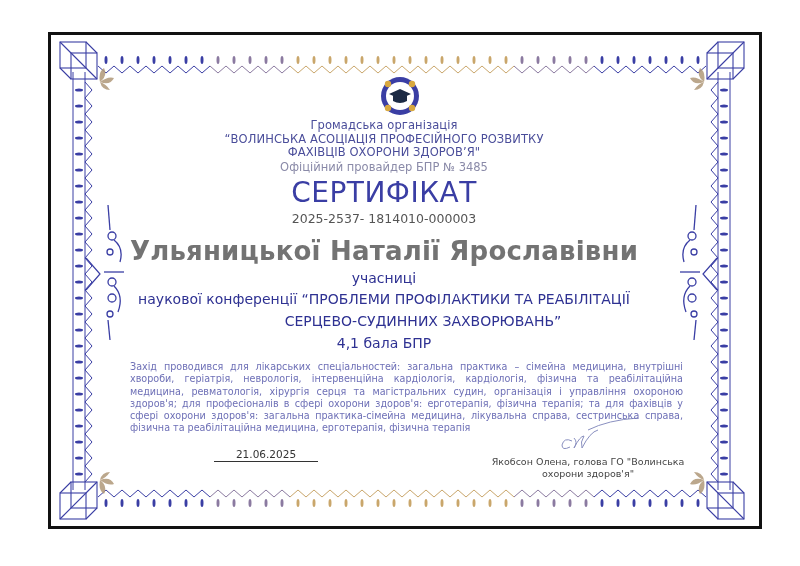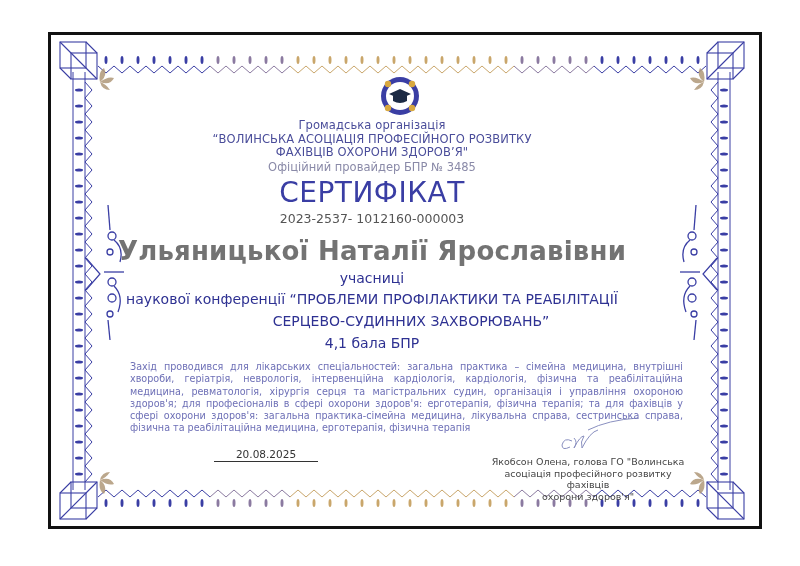--- a/index.html
+++ b/index.html
@@ -1,19 +1,19 @@
 <!DOCTYPE html>
 <html><head>
 <meta charset="utf-8">
 <style>
   html, body { margin:0; padding:0; background:#ffffff; }
   body { width:800px; height:566px; position:relative; overflow:hidden; font-family:"DejaVu Sans", sans-serif; }
   .frame { position:absolute; left:48px; top:32px; width:714px; height:497px; border:3px solid #111; box-sizing:border-box; background:#fff; }
   svg.border { position:absolute; left:0; top:0; }
-  .center { position:absolute; left:4px; width:736px; text-align:center; }
+  .center { position:absolute; left:16px; width:736px; text-align:center; }
   .org-line { color:#4a4d9a; font-size:11.5px; line-height:13px; letter-spacing:0.1px; }
   .org-sub { color:#8a8aa8; font-size:11.5px; }
   .title { color:#3a3ea4; font-size:28px; letter-spacing:0.5px; }
   .cert-num { color:#555; font-size:12.5px; }
   .name { color:#737373; font-weight:bold; font-size:26px; letter-spacing:0.2px; }
   .blue-text { color:#2e3192; font-size:14px; }
   .desc { position:absolute; left:130px; width:553px; color:#6d6fb6; font-size:9.6px; line-height:12.3px; text-align:justify; }
   .date { position:absolute; left:214px; top:448px; width:104px; border-bottom:1px solid #333; text-align:center; font-size:10.5px; color:#333; padding-bottom:1px; }
   .signer { position:absolute; left:488px; top:456px; width:200px; text-align:center; font-size:9.5px; line-height:11.5px; color:#444; }
 </style>
@@ -403,28 +403,27 @@
   </g>
 
   <path d="M572 441 q-8 -4 -10 4 q0 6 8 2 M574 438 q4 4 0 10 q6 -12 10 -12 q-4 6 -2 12 q8 -16 16 -18 M588 430 q20 -10 50 -12" fill="none" stroke="#8a90c0" stroke-width="1"></path>
 </svg>
 
 <div class="center org-line" style="top:119px;">Громадська організація</div>
 <div class="center org-line" style="top:133px;">“ВОЛИНСЬКА АСОЦІАЦІЯ ПРОФЕСІЙНОГО РОЗВИТКУ</div>
 <div class="center org-line" style="top:146px;">ФАХІВЦІВ ОХОРОНИ ЗДОРОВ’Я"</div>
 <div class="center org-sub" style="top:160px;">Офіційний провайдер БПР № 3485</div>
 <div class="center title" style="top:176px;">СЕРТИФІКАТ</div>
-<div class="center cert-num" style="top:211px;">2023-2537- 1012160-000003</div>
+<div class="center cert-num" style="top:211px;">2025-2537- 1814010-000003</div>
 <div class="center name" style="top:236px;">Ульяницької Наталії Ярославівни</div>
 <div class="center blue-text" style="top:270px;">учасниці</div>
 <div class="center blue-text" style="top:291px;">наукової конференції “ПРОБЛЕМИ ПРОФІЛАКТИКИ ТА РЕАБІЛІТАЦІЇ</div>
 <div class="center blue-text" style="top:313px;padding-left:39px;">СЕРЦЕВО-СУДИННИХ ЗАХВОРЮВАНЬ”</div>
 <div class="center blue-text" style="top:335px;">4,1 бала  БПР</div>
 
 <div class="desc" style="top:361px;">Захід проводився для лікарських спеціальностей: загальна практика – сімейна медицина, внутрішні хвороби, геріатрія, неврологія, інтервенційна кардіологія, кардіологія,  фізична та реабілітаційна медицина, ревматологія, хірургія серця та магістральних судин, організація і управління охороною здоров'я; для професіоналів в сфері охорони здоров'я: ерготерапія, фізична терапія; та для фахівців у сфері охорони здоров'я: загальна практика-сімейна медицина, лікувальна справа, сестринська справа, фізична та реабілітаційна медицина, ерготерапія, фізична терапія</div>
 
-<div class="date">20.08.2025</div>
+<div class="date">21.06.2025</div>
 
 <div class="signer">
   <div>Якобсон Олена, голова ГО "Волинська</div>
-  <div>асоціація професійного розвитку фахівців</div>
   <div>охорони здоров'я"</div>
 </div>
 
 </body></html>

